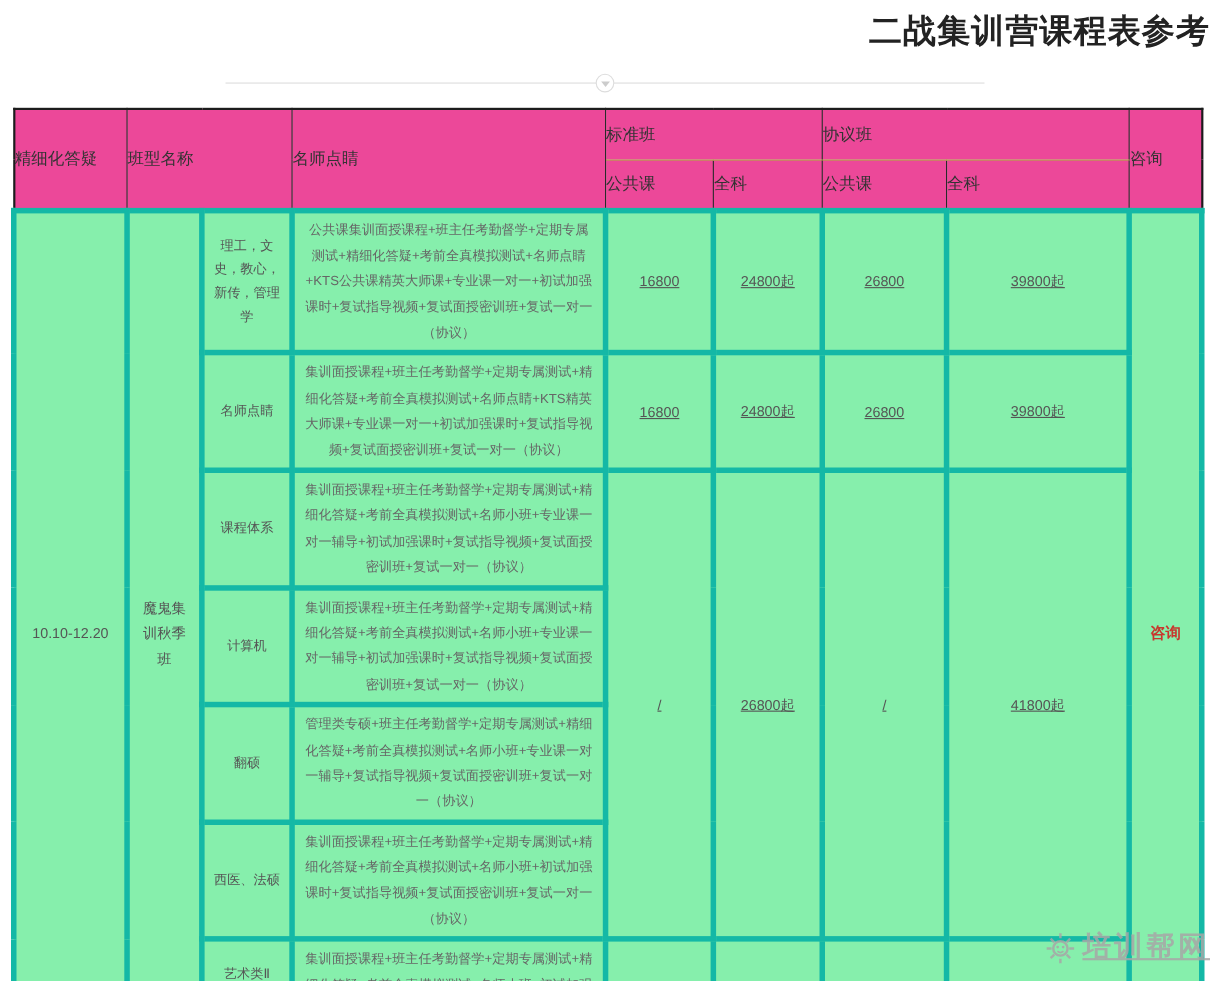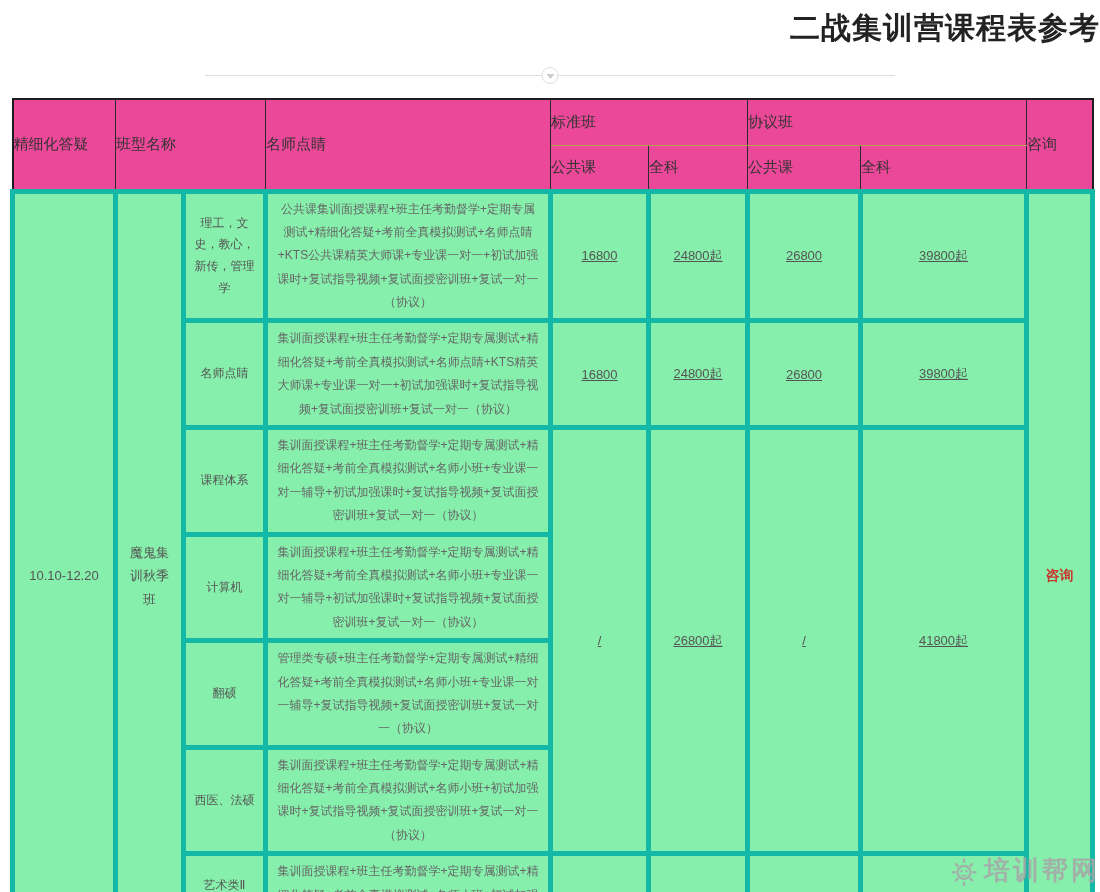--- a/index.html
+++ b/index.html
@@ -49,22 +49,22 @@
 
   td.cell-courses { padding: 4px 8px; line-height: 1.95; color: #666; }
   td.cell-category { padding: 2px 6px; line-height: 1.8; color: #555; }
   td.cell-price { font-size: 13px; color: #555; text-decoration: underline; }
   td.cell-time { font-size: 13px; color: #555; }
   td.cell-classname { padding: 2px 8px; line-height: 1.8; color: #555; font-size: 13px; }
   td.cell-consult { }
   .consult-link { color: #c8372d; font-weight: bold; font-size: 14px; cursor: pointer; }
 
   .watermark {
-    position: absolute; right: 0px; bottom: 4px; display: flex; align-items: center;
-    color: #a7a7a7; opacity: 0.85; z-index: 5;
+    position: absolute; right: 0px; bottom: 14px; display: flex; align-items: center;
+    color: #a7a7a7; opacity: 0.85; z-index: 5; text-decoration: underline;
   }
   .watermark .wm-icon { width: 30px; height: 30px; margin-right: 5px; }
   .watermark .wm-text { font-size: 26px; font-weight: bold; letter-spacing: 3px; }
 </style>
 </head>
 <body>
 
 <h1 class="page-title">二战集训营课程表参考</h1>
 
 <div class="divider-wrap">

